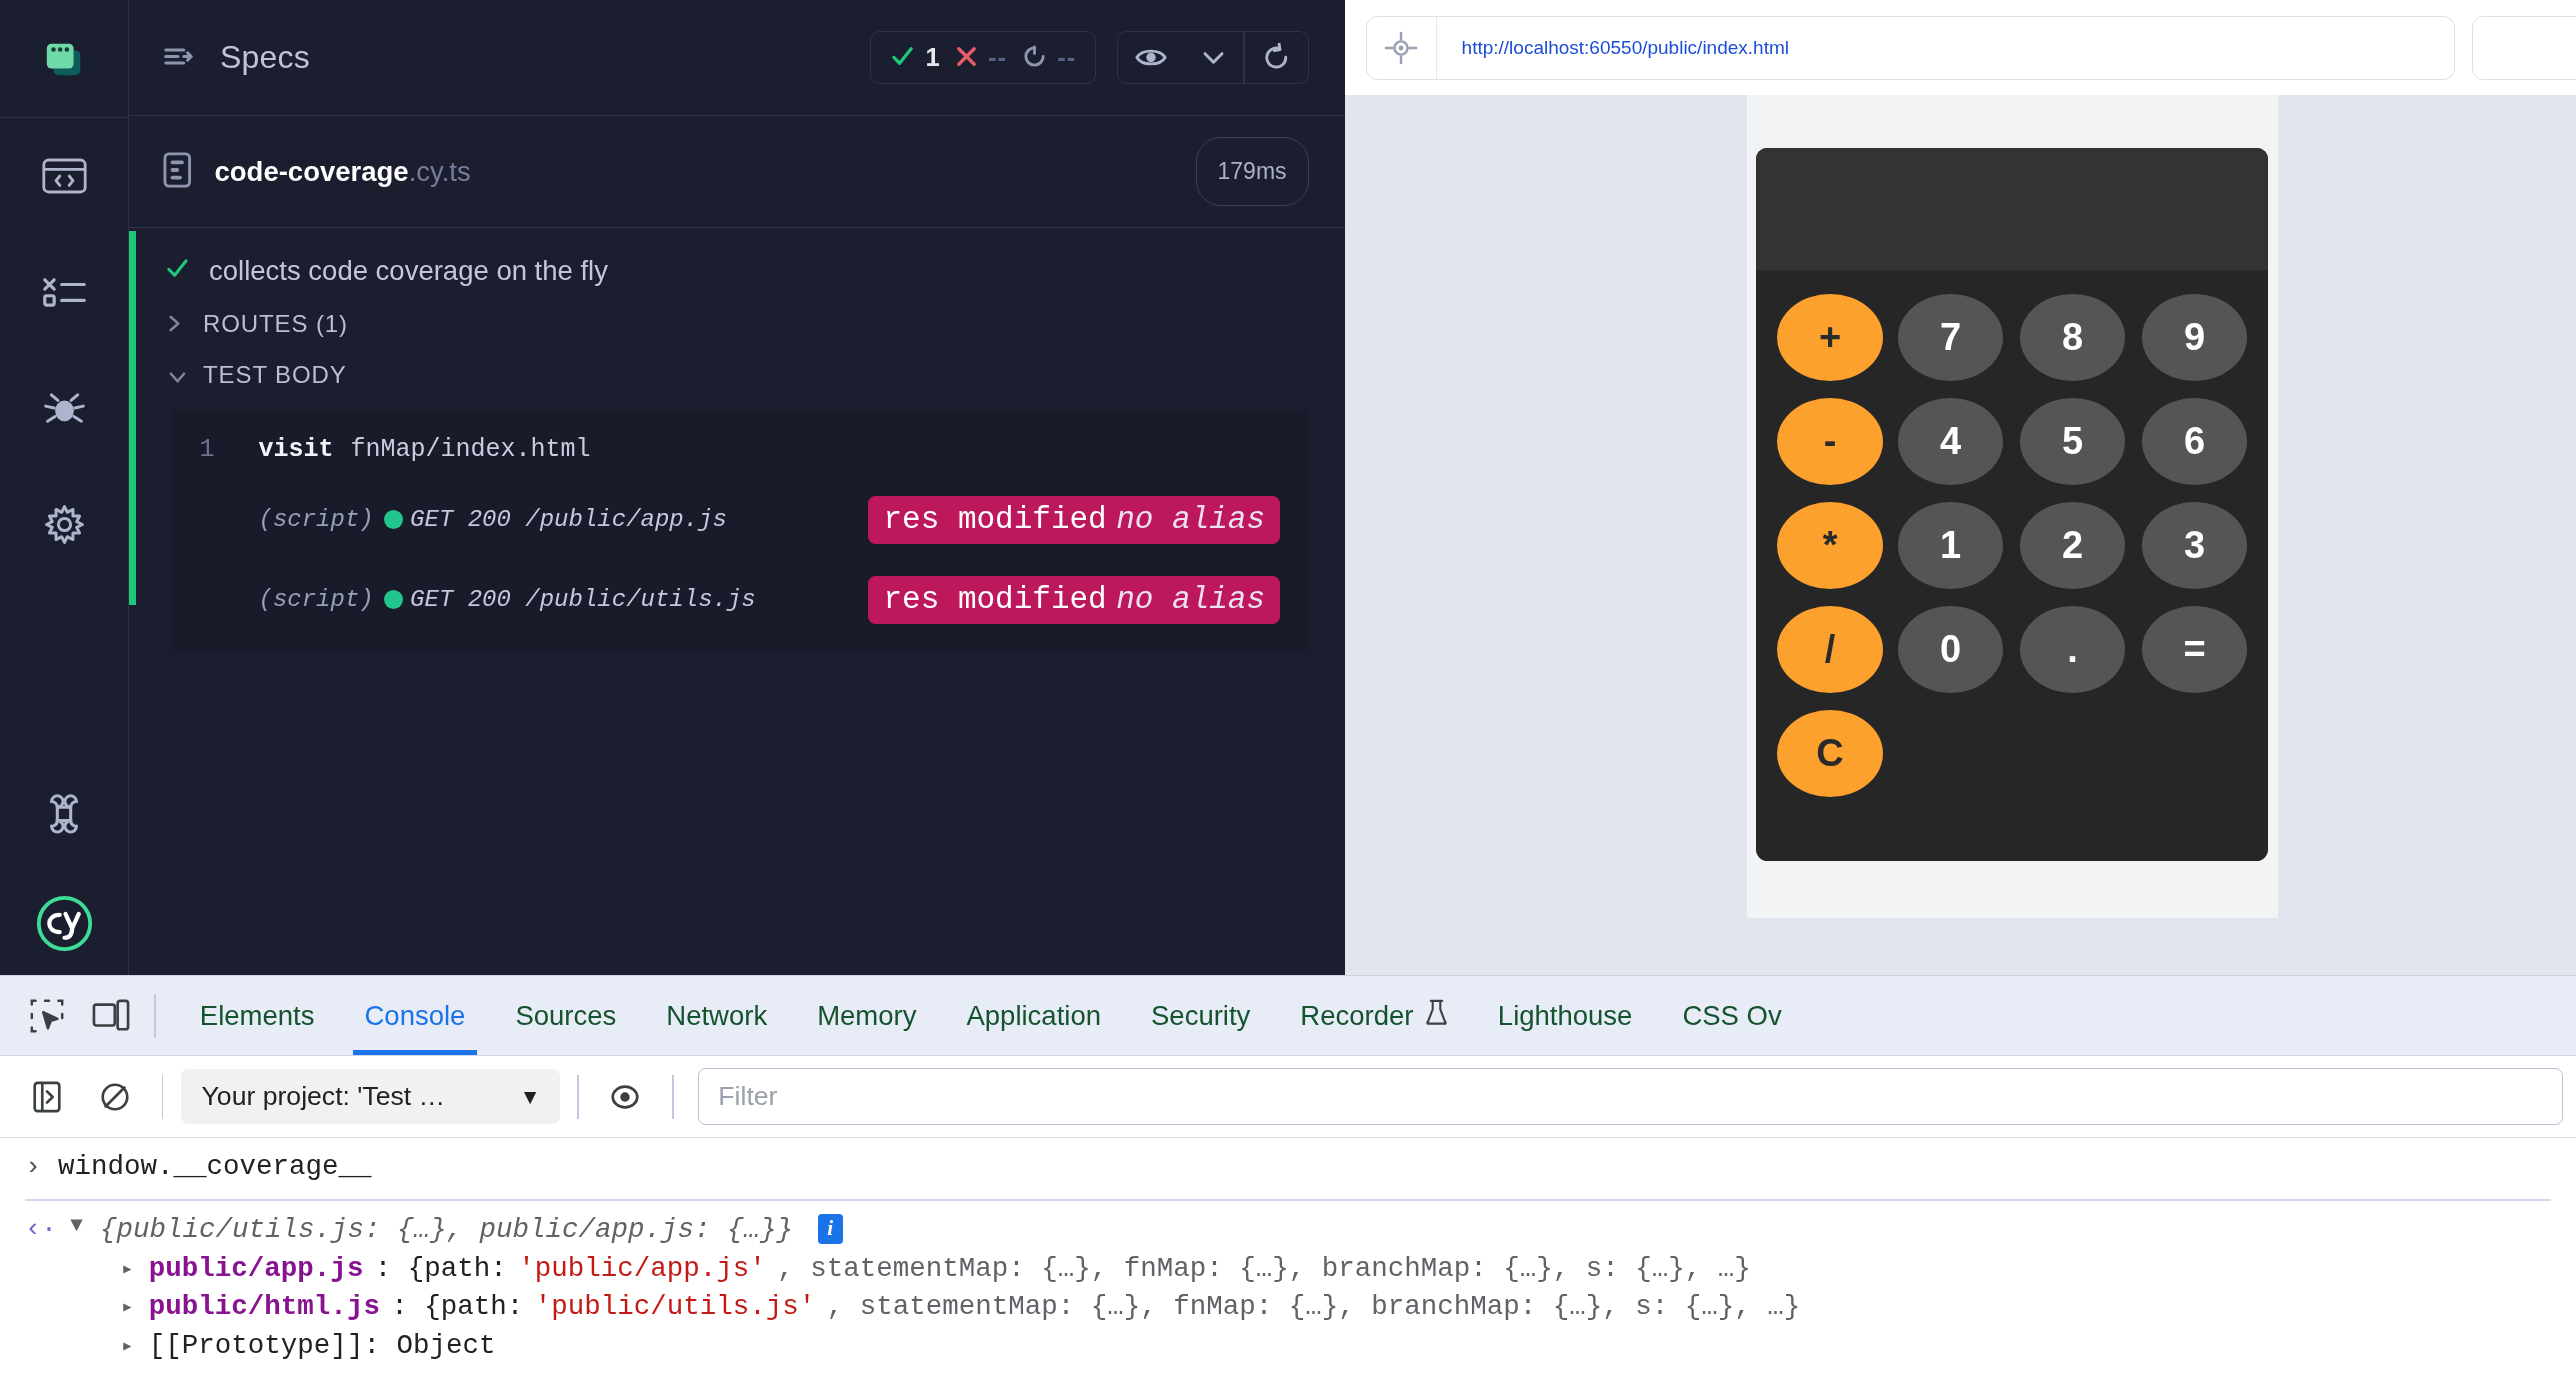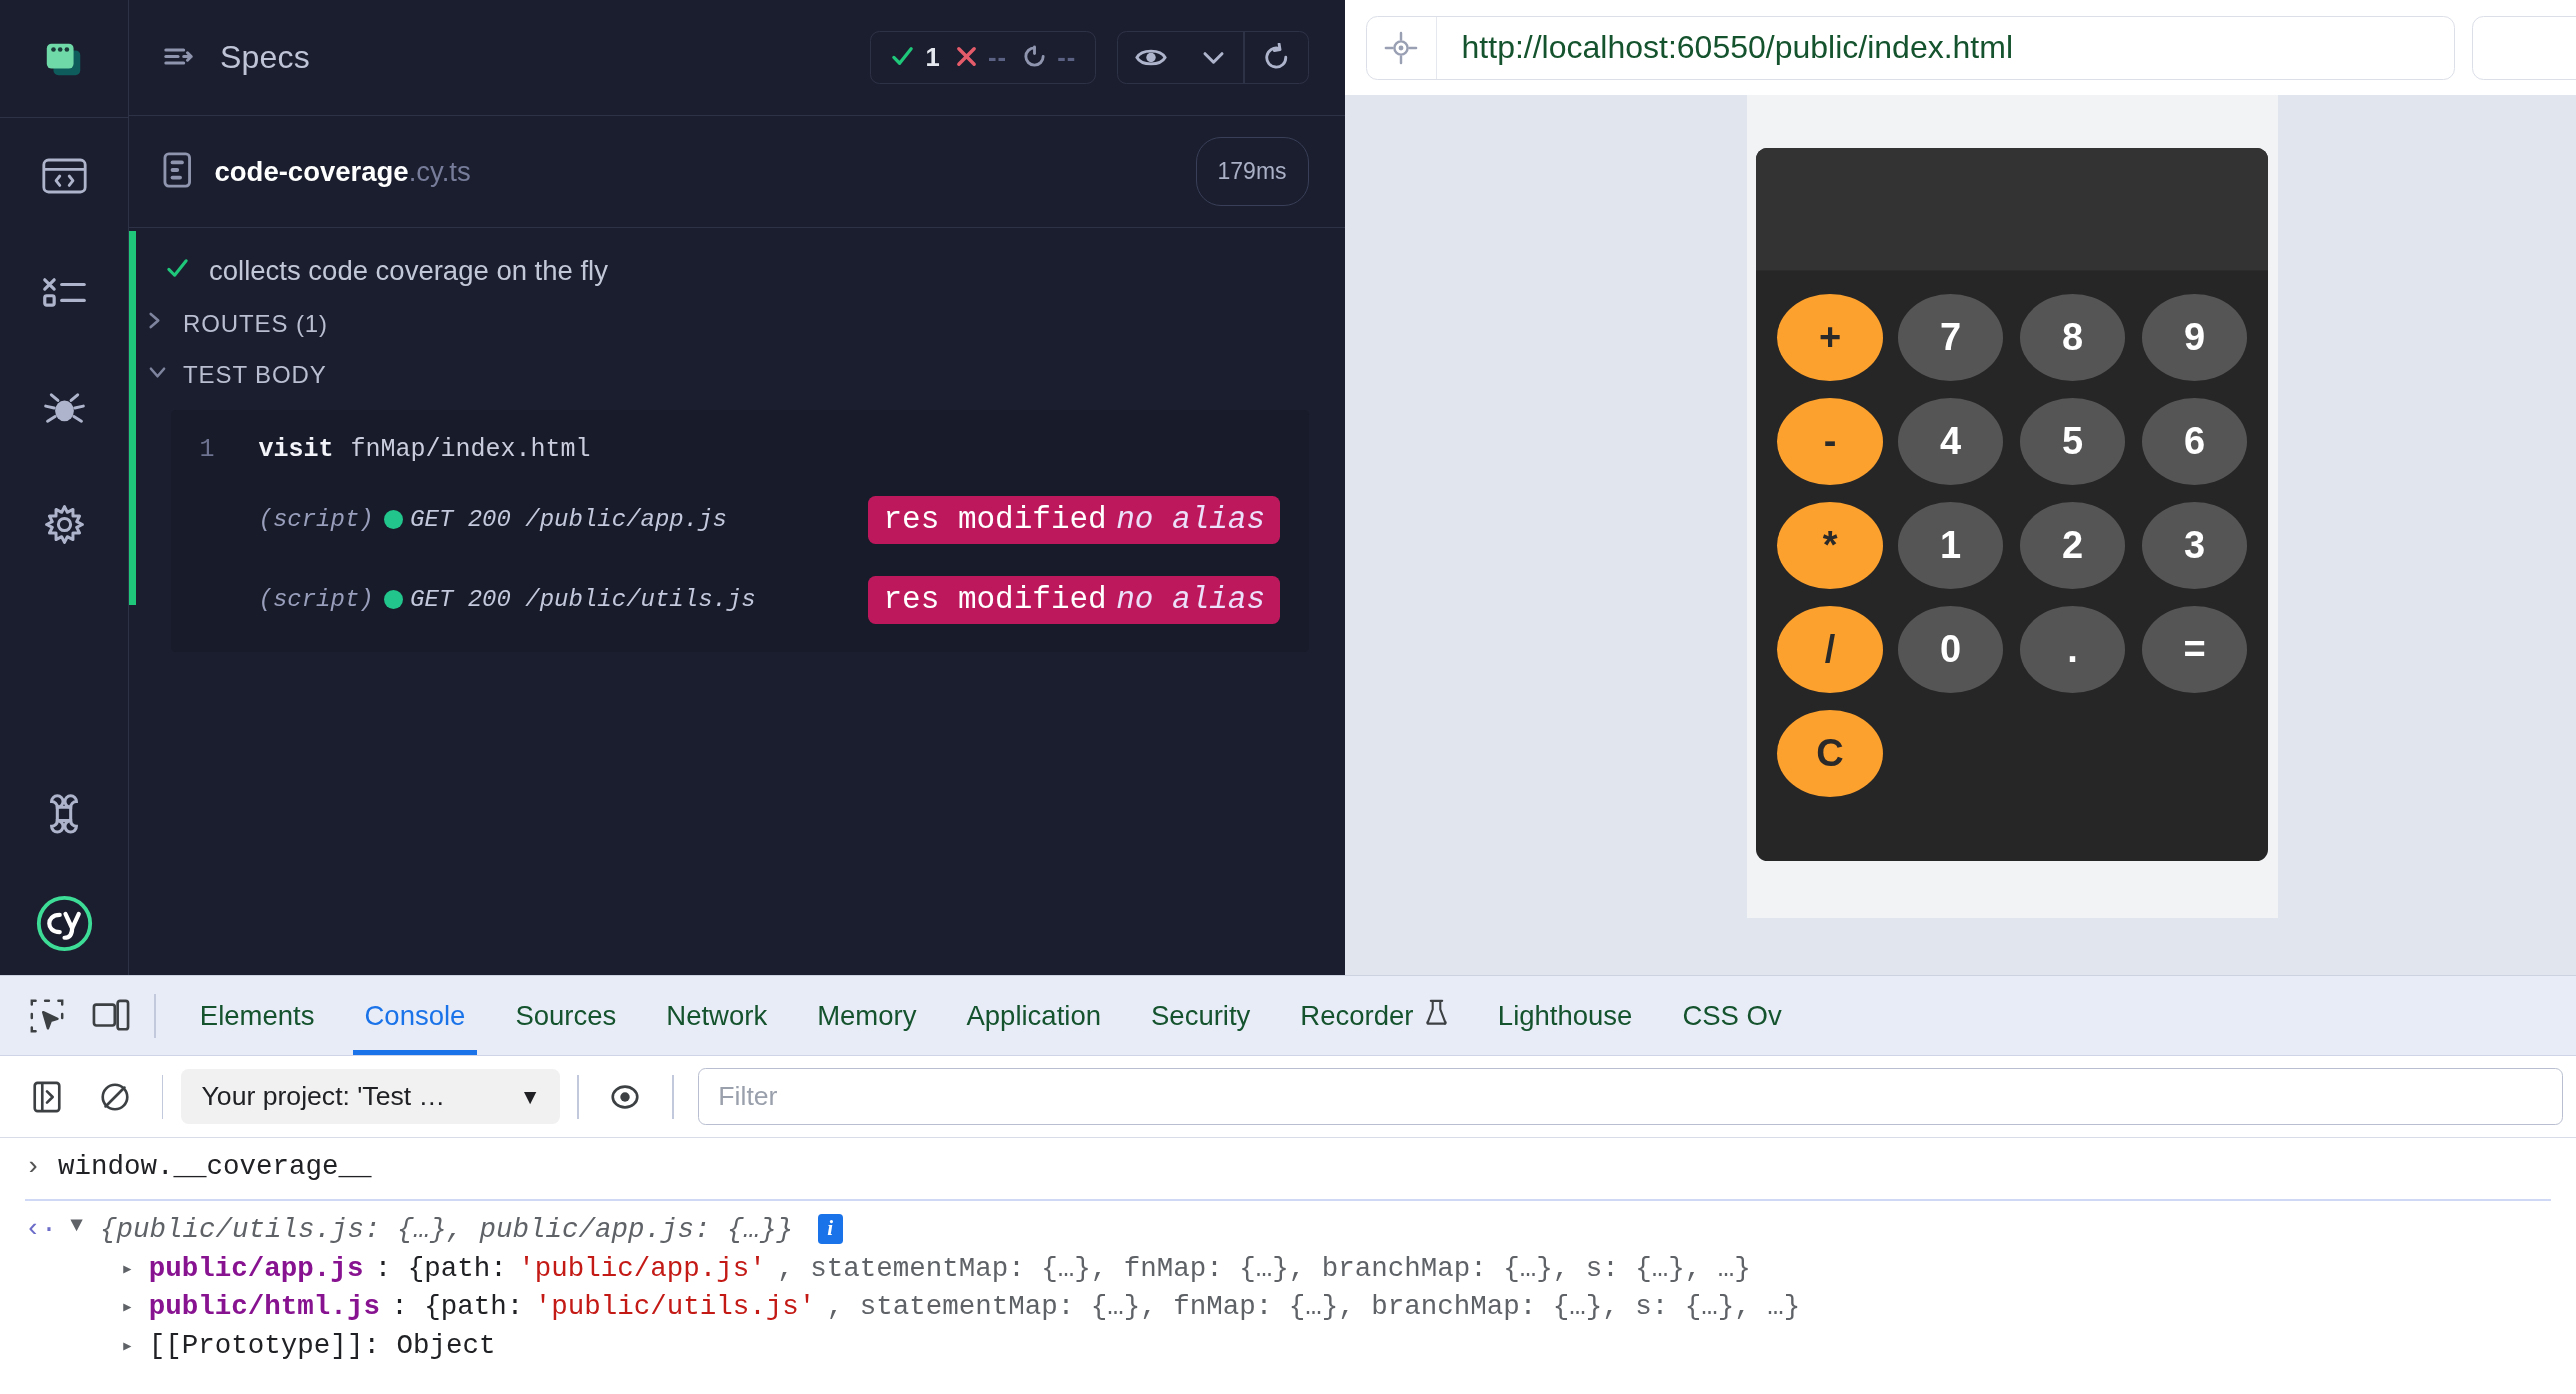--- a/index.html
+++ b/index.html
@@ -73,21 +73,21 @@
     padding: 20px 21px; color: #aab0c6; font-size: 23px;
   }
 
   .test-area { position: relative; padding-left: 0; }
   .green-bar { position: absolute; left: 129px; top: 231px; width: 6.6px; height: 374px; background: #1fc77a; }
 
   .test-title-row { display: flex; align-items: center; gap: 19px; padding: 26.6px 0 0 36px; }
   .check-green { color: #1fc77a; font-size: 28.5px; line-height: 1; }
   .test-title { color: #c3c8d9; font-size: 27.5px; }
 
-  .sect-row { display: flex; align-items: flex-start; gap: 19px; padding: 23px 0 0 18px; cursor: pointer; }
+  .sect-row { display: flex; align-items: flex-end; gap: 19px; padding: 23px 0 0 38px; cursor: pointer; }
   .chev { color: #7e849e; font-size: 23px; line-height: 1; width: 17px; display:inline-block; }
   .sect-label { color: #b9bed0; font-size: 24px; letter-spacing: 0.9px; }
 
   .body-box { margin: 21px 36px 0 42px; background: #181b29; border-radius: 4.7px; padding: 25px 28.5px 28.5px 28.5px; }
   .cmd-row { display: flex; align-items: center; font-family: "Liberation Mono", monospace; }
   .cmd-num { color: #6d7390; font-size: 25px; width: 59px; }
   .cmd-name { color: #f2f4fa; font-size: 25px; font-weight: 700; }
   .cmd-arg { color: #c9cddd; font-size: 25px; margin-left: 17px; }
 
   .route-row {
@@ -111,21 +111,21 @@
     padding: 0 0 0 21px; gap: 17px; background: #fff;
   }
   .url-box {
     flex: 0 0 1089px; height: 64px; display: flex; align-items: center;
     border: 1.9px solid #dcdfe8; border-radius: 11.4px; overflow: hidden; background: #fff;
   }
   .url-icon-cell {
     width: 70px; height: 100%; display: flex; align-items: center; justify-content: center;
     border-right: 1.9px solid #e6e8ef;
   }
-  .url-text { color: #14532d; font-size: 32px; padding-left: 25px; white-space: nowrap; }
+  .url-text { color: #1d4ed8; font-size: 19px; padding-left: 25px; white-space: nowrap; }
   .url-extra-box { flex: 0 0 190px; height: 64px; border: 1.9px solid #dcdfe8; border-radius: 11.4px; background:#fff; }
 
   .viewport { position: absolute; left: 0; top: 95px; right: 0; bottom: 0; background: #e1e5ee; }
   .app-panel {
     position: absolute; left: 402px; top: 0; width: 531px; height: 823px;
     background: #f2f3f5;
   }
   .calc {
     position: absolute; left: 9.5px; top: 53px; width: 512px; height: 713px;
     background: #262626; border-radius: 11.4px; overflow: hidden;

